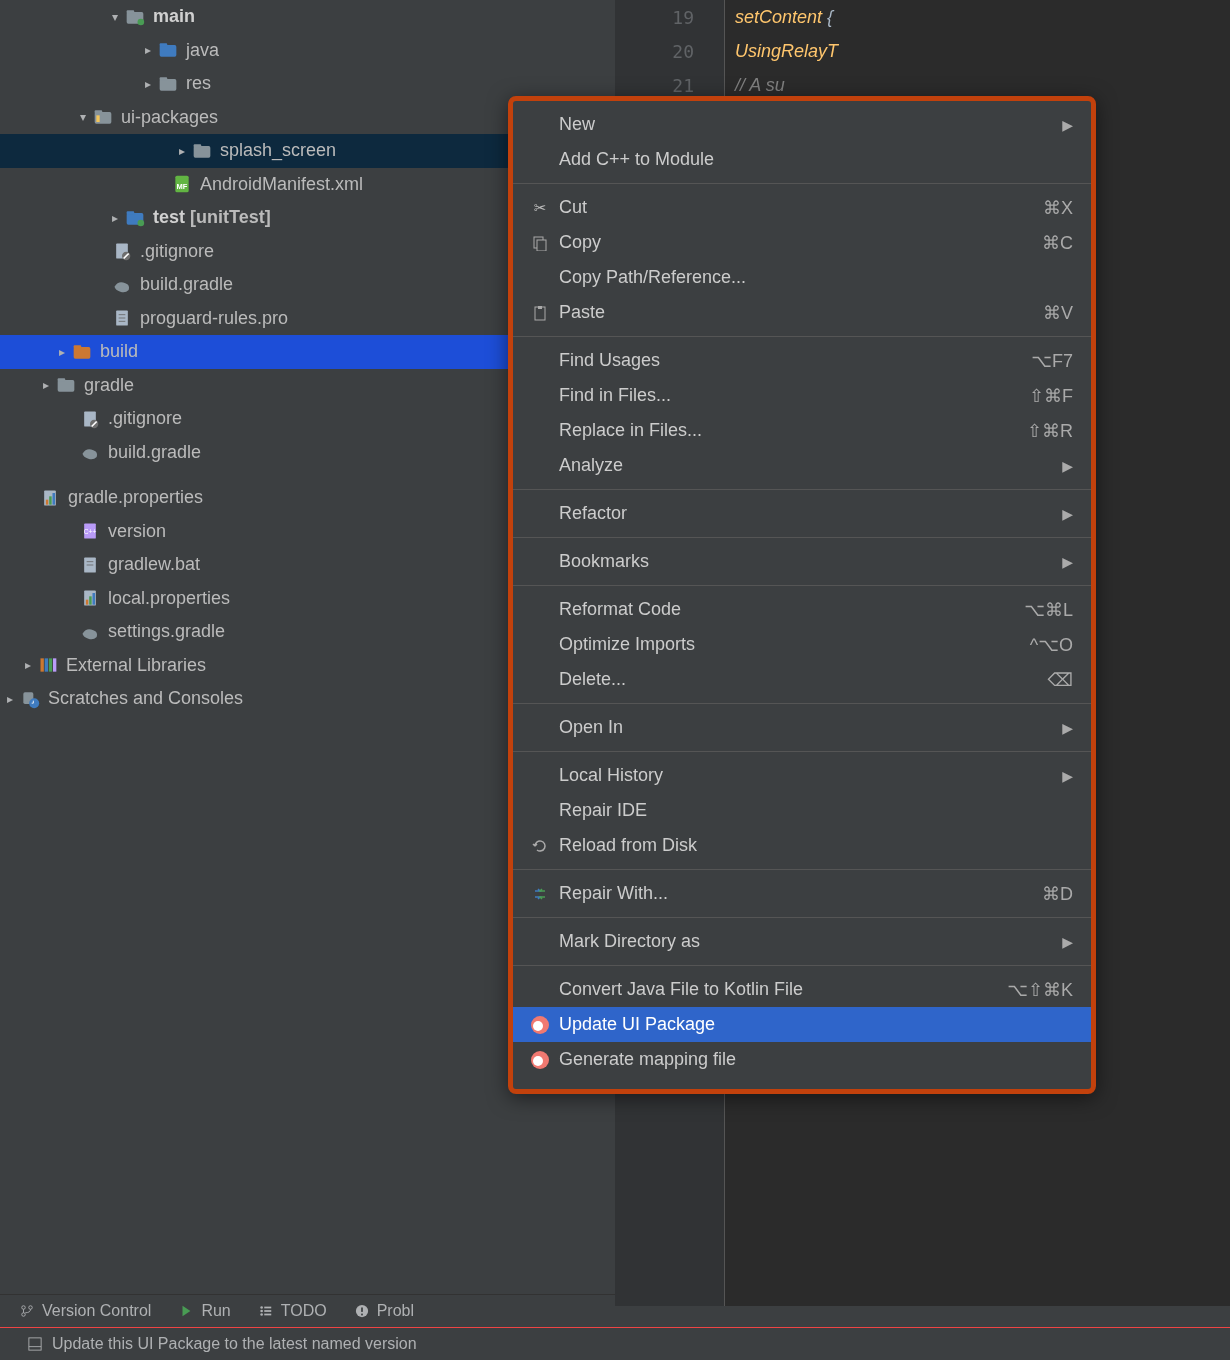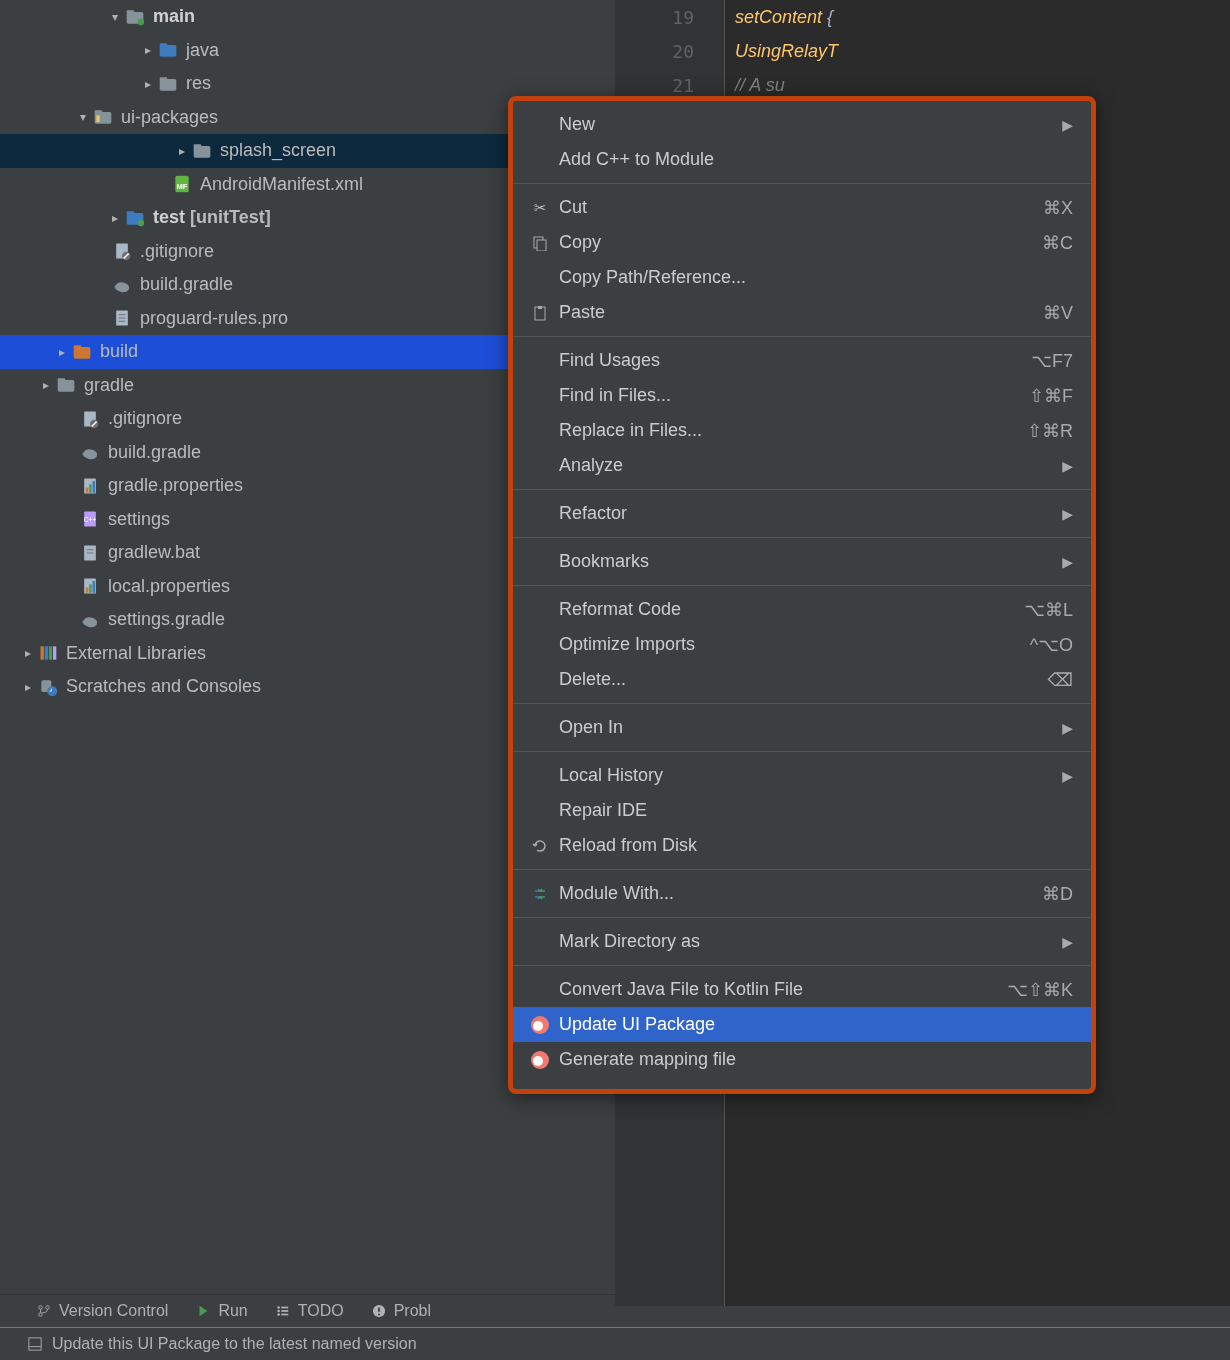--- a/index.html
+++ b/index.html
@@ -32,21 +32,21 @@
 .menu-item.hl { background:#2f65ca; color:#fff; }
 .menu-item.hl .menu-label { color:#fff; }
 .menu-icon { width:26px; display:inline-flex; align-items:center; justify-content:center; margin-right:6px; }
 .menu-label { flex:1; color:#cccccc; font-size:18px; }
 .menu-shortcut { color:#aaaaaa; font-size:18px; }
 .menu-sub { color:#aaaaaa; font-size:14px; }
 .sep { height:1px; background:#555; margin:6px 0; }
 .relay-icon { width:18px; height:18px; border-radius:50%; background:#f07971; display:inline-block; position:relative; }
 .relay-icon::after { content:""; position:absolute; width:10px; height:10px; background:#fff; border-radius:50%; left:2px; top:5px; }
 
-.bottom-bar { position:absolute; left:0; bottom:33px; height:33px; width:615px; display:flex; align-items:center; gap:28px; padding-left:37px; color:#afb1b3; background:#3c3f41; border-top:1px solid #323232; font-size:16px; }
+.bottom-bar { position:absolute; left:0; bottom:33px; height:33px; width:615px; display:flex; align-items:center; gap:28px; padding-left:20px; color:#afb1b3; background:#3c3f41; border-top:1px solid #323232; font-size:16px; }
 .status-bar { position:absolute; left:0; bottom:0; width:1230px; height:33px; display:flex; align-items:center; padding-left:28px; color:#afb1b3; background:#3c3f41; border-top:1px solid #ef4444; font-size:16px; }
 .bb-item { display:flex; align-items:center; gap:8px; }
 </style>
 </head>
 <body>
 
 <div class="app">
   <div class="sidebar">
     <div class="tree">
       <div class="tree-row" style="padding-left:105px;">
@@ -182,39 +182,39 @@
         <span class="tree-label">.gitignore</span>
       </div>
       <div class="tree-row" style="padding-left:80px;">
         <span class="icon-sp">
             <svg viewBox="0 0 24 24">
               <path d="M3 14 Q 8 6 16 10 Q 22 12 20 18 Q 16 22 10 20 Q 4 18 3 14" fill="#87939a"></path>
             </svg>
           </span>
         <span class="tree-label">build.gradle</span>
       </div>
-      <div class="tree-row" style="padding-left:80px;">
+      <div class="tree-row" style="padding-left:40px;margin-top:12px;">
         <span class="icon-sp">
             <svg viewBox="0 0 24 24">
               <rect x="5" y="3" width="14" height="18" rx="1" fill="#a9b7c6"></rect>
               <rect x="7" y="14" width="3" height="6" fill="#cc7832"></rect>
               <rect x="11" y="10" width="3" height="10" fill="#499c54"></rect>
               <rect x="15" y="6" width="3" height="14" fill="#3f7bbf"></rect>
             </svg>
           </span>
         <span class="tree-label">gradle.properties</span>
       </div>
       <div class="tree-row" style="padding-left:80px;">
         <span class="icon-sp">
             <svg viewBox="0 0 24 24">
               <rect x="5" y="3" width="14" height="18" rx="1" fill="#b99bf8"></rect>
               <text x="12" y="16" text-anchor="middle" fill="#fff" font-size="8">C++</text>
             </svg>
           </span>
-        <span class="tree-label">settings</span>
+        <span class="tree-label">version</span>
       </div>
       <div class="tree-row" style="padding-left:80px;">
         <span class="icon-sp">
             <svg viewBox="0 0 24 24">
               <rect x="5" y="3" width="14" height="18" rx="1" fill="#a9b7c6"></rect>
               <line x1="8" y1="8" x2="16" y2="8" stroke="#666"></line>
               <line x1="8" y1="12" x2="16" y2="12" stroke="#666"></line>
             </svg>
           </span>
         <span class="tree-label">gradlew.bat</span>
@@ -243,21 +243,21 @@
         <span class="icon-sp">
             <svg viewBox="0 0 24 24">
               <rect x="3" y="4" width="4" height="16" fill="#cc7832"></rect>
               <rect x="8" y="4" width="4" height="16" fill="#3f7bbf"></rect>
               <rect x="13" y="4" width="4" height="16" fill="#499c54"></rect>
               <rect x="18" y="4" width="4" height="16" fill="#b99bf8"></rect>
             </svg>
           </span>
         <span class="tree-label">External Libraries</span>
       </div>
-      <div class="tree-row" style="padding-left:18px;">
+      <div class="tree-row" style="">
         <span class="arrow right"></span>
         <span class="icon-sp">
             <svg viewBox="0 0 24 24">
               <rect x="4" y="4" width="12" height="14" rx="2" fill="#87939a"></rect>
               <circle cx="17" cy="17" r="6" fill="#3f7bbf"></circle>
               <path d="M14 17 l2 0 l0 -3" stroke="#fff" fill="none"></path>
             </svg>
           </span>
         <span class="tree-label">Scratches and Consoles</span>
       </div>
@@ -392,21 +392,21 @@
       <span class="menu-label">Reload from Disk</span>
     </div>
   <div class="sep"></div>
   <div class="menu-item">
       <span class="menu-icon">
         <svg width="16" height="16" viewBox="0 0 16 16">
           <path d="M3 5 l5 0 l-2 -2 M3 11 l5 0 l-2 2" stroke="#3f7bbf" fill="none" stroke-width="1.5"></path>
           <path d="M13 5 l-5 0 l2 -2 M13 11 l-5 0 l2 2" stroke="#499c54" fill="none" stroke-width="1.5"></path>
         </svg>
       </span>
-      <span class="menu-label">Module With...</span>
+      <span class="menu-label">Repair With...</span>
       <span class="menu-shortcut">⌘D</span>
     </div>
   <div class="sep"></div>
   <div class="menu-item">
       <span class="menu-icon"></span>
       <span class="menu-label">Mark Directory as</span>
       <span class="menu-sub">▶</span>
     </div>
   <div class="sep"></div>
   <div class="menu-item">

